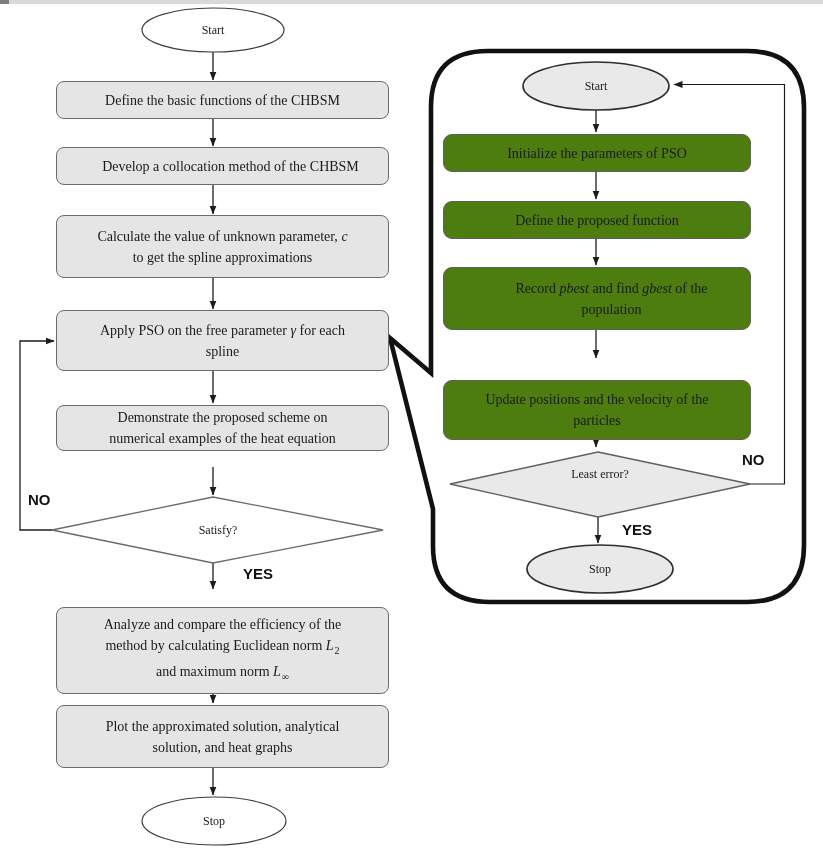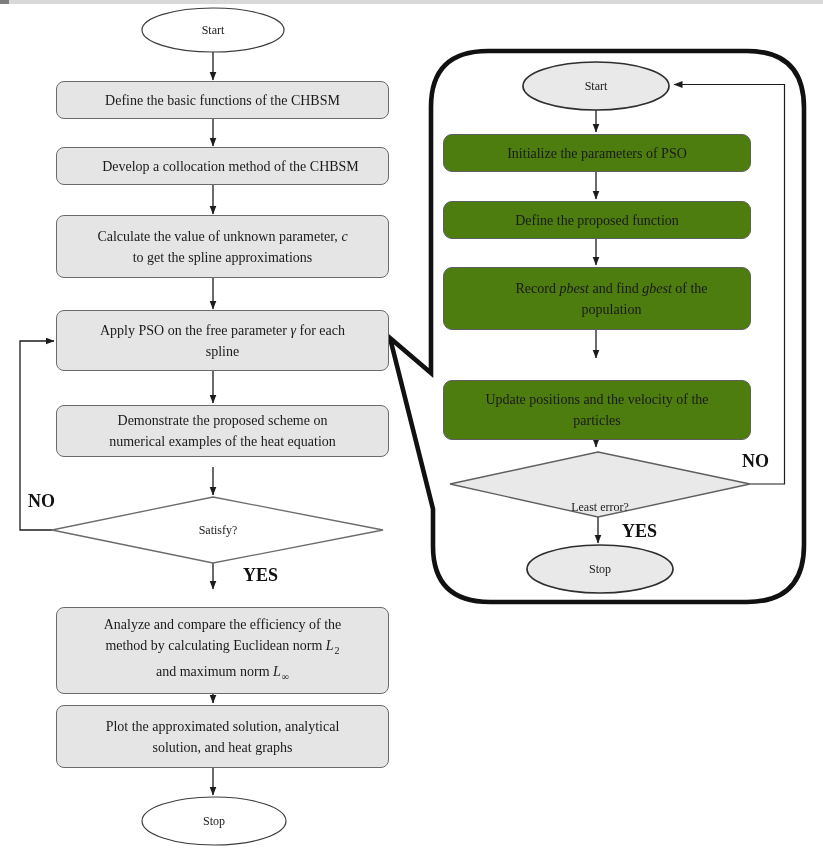--- a/index.html
+++ b/index.html
@@ -10,22 +10,22 @@
   .top-strip-dark{position:absolute;left:0;top:0;width:9px;height:4px;background:#7e7e7e;z-index:0;}
 
   .node{position:absolute;box-sizing:border-box;display:flex;flex-direction:column;
         justify-content:center;align-items:center;text-align:center;
         font-size:14px;line-height:21px;z-index:2;}
   .proc-main{left:56px;width:333px;background:#e5e5e5;border:1.4px solid #6b6b6b;border-radius:8px;}
   .proc-inset{left:443px;width:308px;background:#4d7c0f;border:1.5px solid #5f5f5f;border-radius:9px;}
 
   .floating-label{position:absolute;z-index:3;display:flex;justify-content:center;align-items:center;
                   text-align:center;font-size:12px;line-height:18px;}
-  .yesno{position:absolute;z-index:3;font-family:Liberation Serif, serif;
-         font-weight:bold;font-size:18px;color:#111111;}
+  .yesno{position:absolute;z-index:3;font-family:Liberation Sans, sans-serif;
+         font-weight:bold;font-size:15px;color:#111111;}
   .it{font-style:italic;}
   sub{font-size:10px;margin-left:1px;}
 </style>
 </head>
 <body>
 
 <div id="canvas">
 
   <div class="top-strip"></div>
   <div class="top-strip-dark"></div>
@@ -83,21 +83,21 @@
   <div class="node proc-main" style="top:215px;height:63px;">
     <div><span>Calculate the value of unknown parameter, </span><span class="it">c</span></div>
     <div>to get the spline approximations</div>
   </div>
 
   <div class="node proc-main" style="top:310px;height:61px;">
     <div><span>Apply PSO on the free parameter </span><span class="it">γ</span><span> for each</span></div>
     <div>spline</div>
   </div>
 
-  <div class="node proc-main" style="top:405px;height:52px;">
+  <div class="node proc-main" style="top:405px;height:46px;">
     <div>Demonstrate the proposed scheme on</div>
     <div>numerical examples of the heat equation</div>
   </div>
 
   <div class="floating-label" style="left:118px;top:515px;width:200px;height:30px;">Satisfy?</div>
 
   <div class="yesno" style="left:28px;top:491px;">NO</div>
   <div class="yesno" style="left:243px;top:565px;">YES</div>
 
   <div class="node proc-main" style="top:591px;height:87px;margin-top:16px;">
@@ -126,20 +126,20 @@
   <div class="node proc-inset" style="top:267px;height:63px;padding-left:29px;">
     <div><span>Record </span><span class="it">pbest</span><span> and find </span><span class="it">gbest</span><span> of the</span></div>
     <div>population</div>
   </div>
 
   <div class="node proc-inset" style="top:360px;height:60px;margin-top:20px;">
     <div>Update positions and the velocity of the</div>
     <div>particles</div>
   </div>
 
-  <div class="floating-label" style="left:500px;top:492px;width:200px;height:30px;">Least error?</div>
+  <div class="floating-label" style="left:500px;top:459px;width:200px;height:30px;">Least error?</div>
 
   <div class="yesno" style="left:742px;top:451px;">NO</div>
   <div class="yesno" style="left:622px;top:521px;">YES</div>
 
   <div class="floating-label" style="left:527px;top:545px;width:146px;height:48px;">Stop</div>
 
 </div>
 
 </body></html>

